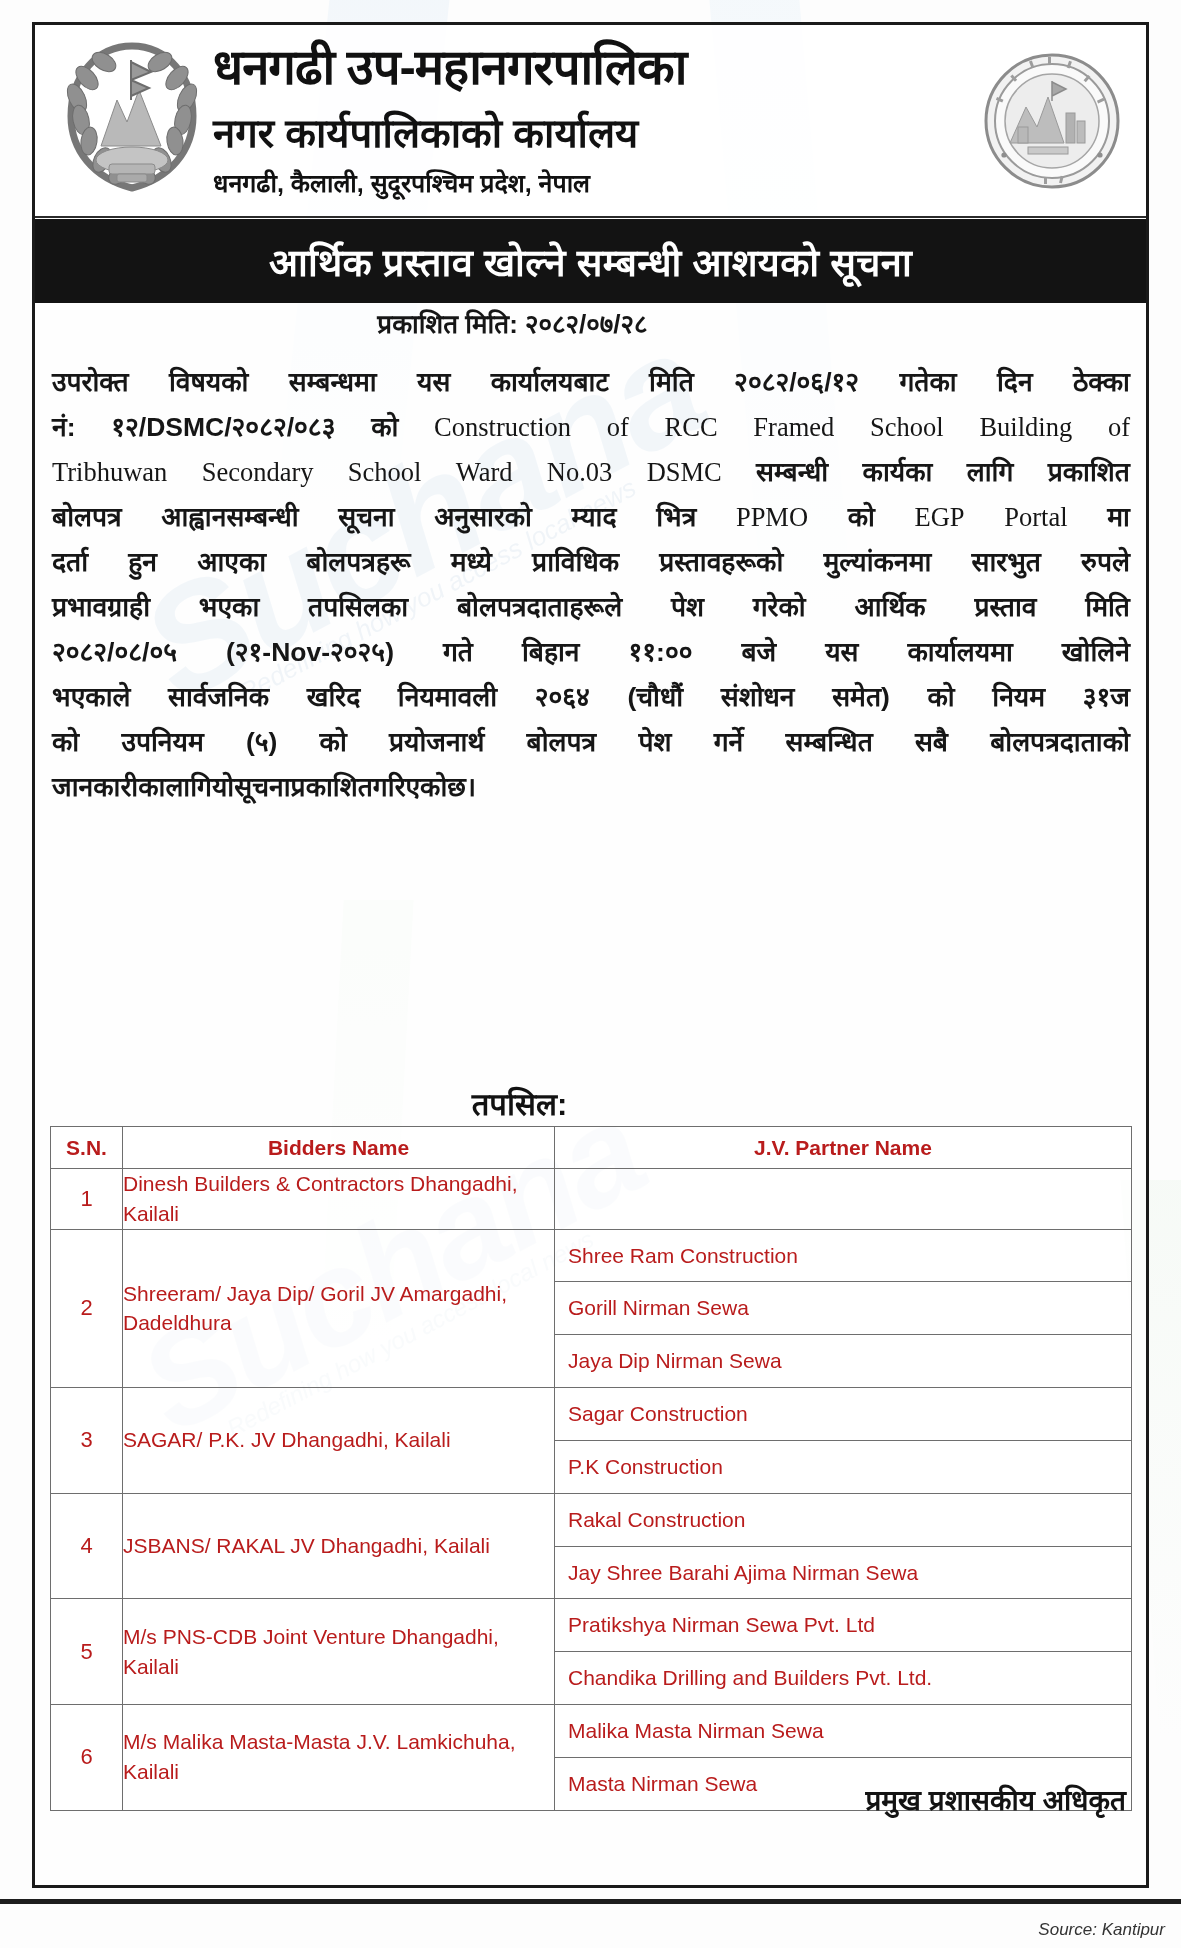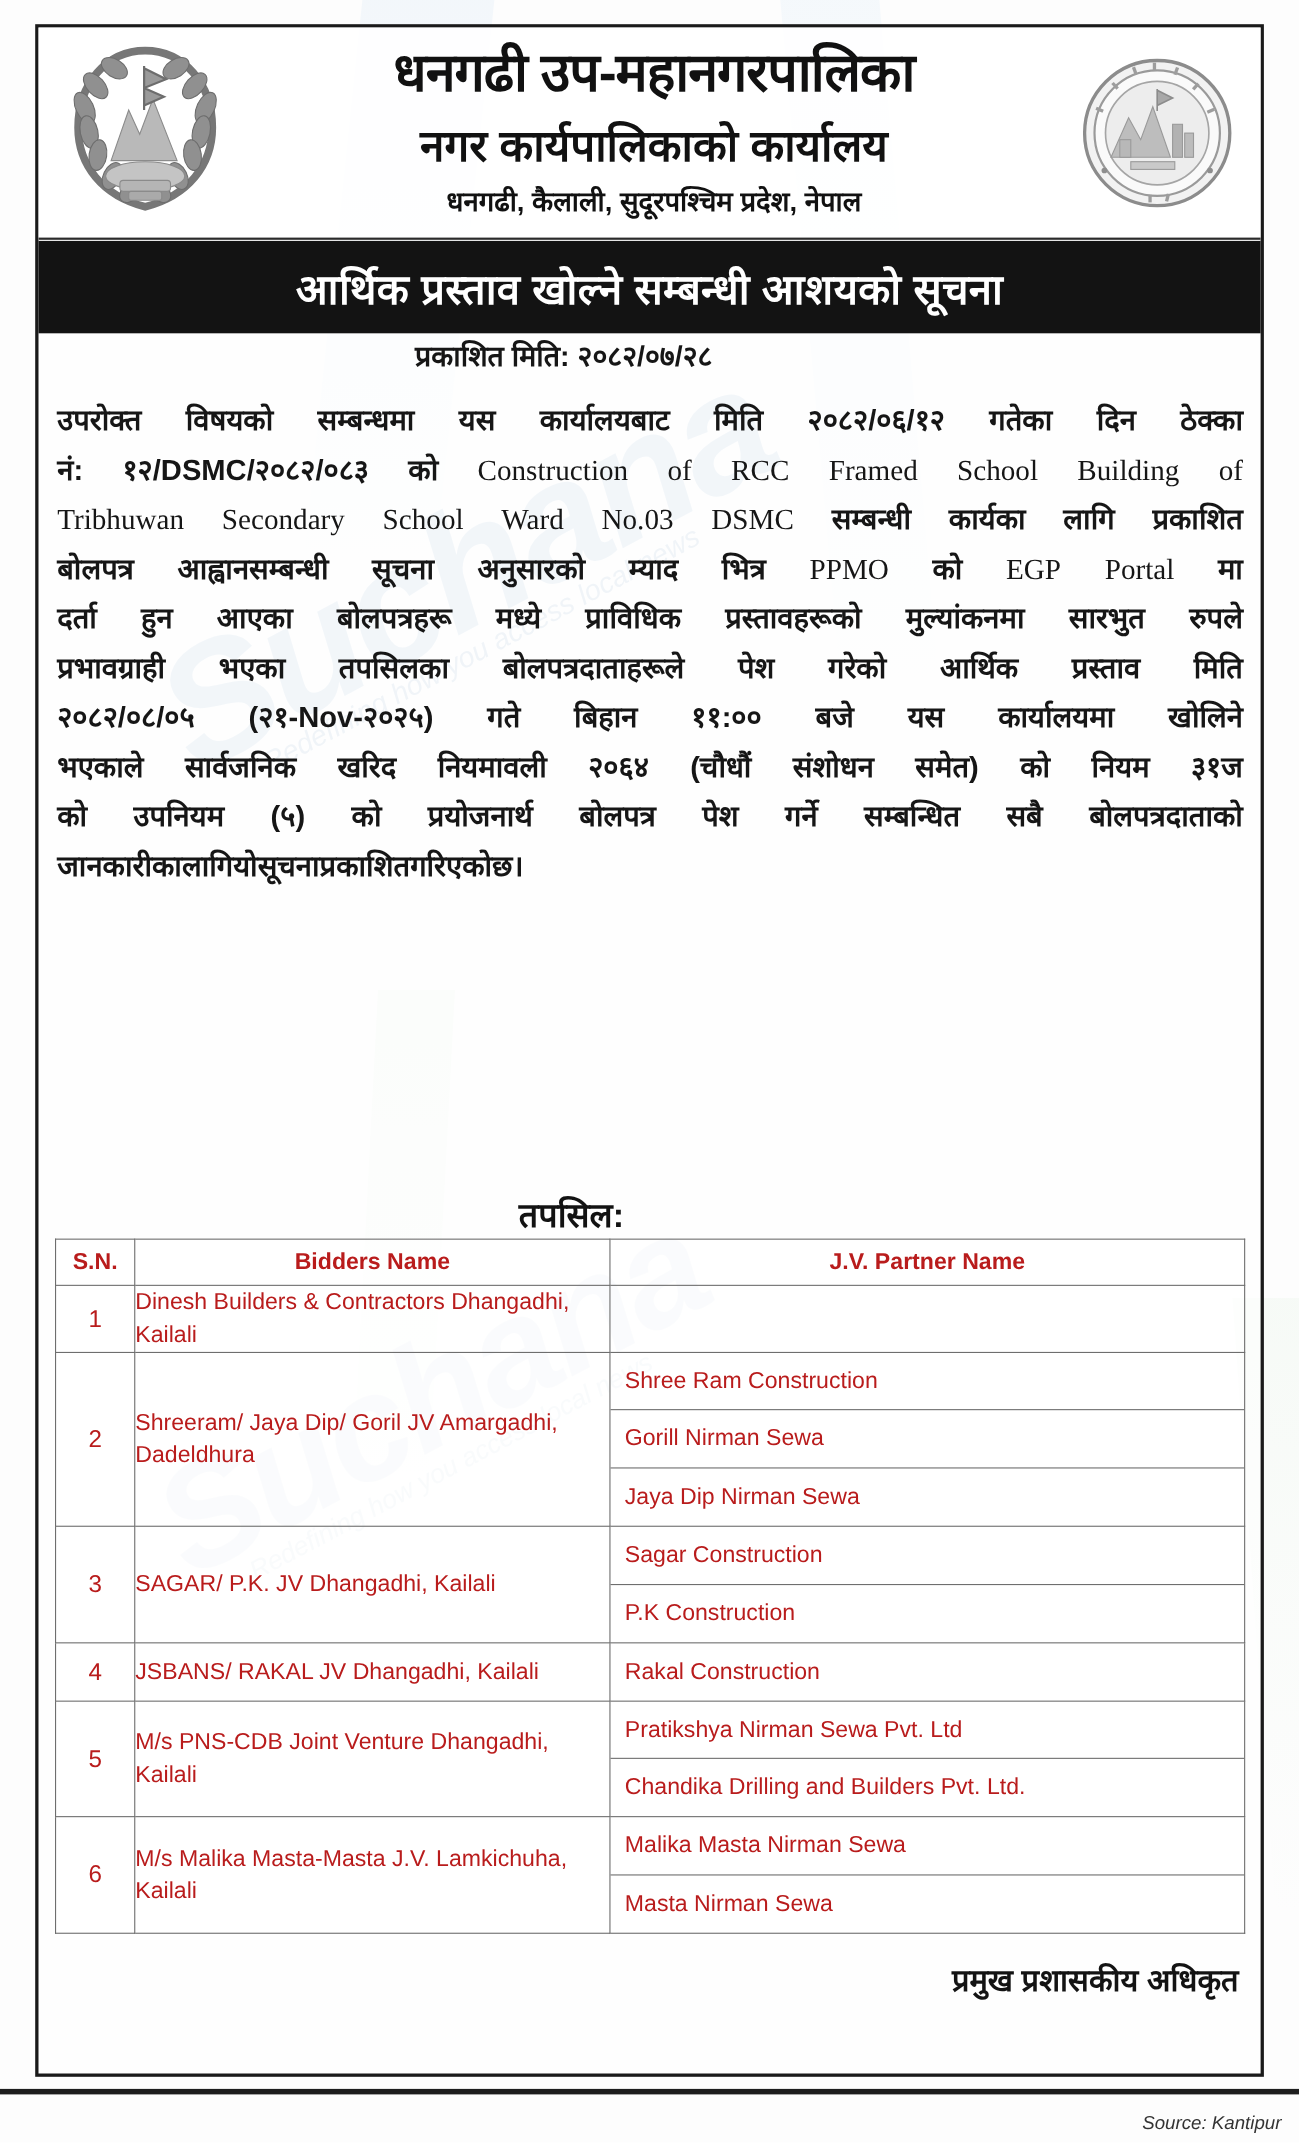--- a/index.html
+++ b/index.html
@@ -105,21 +105,21 @@
   }
   .emblem-left {
     width: 150px; height: 165px;
     margin-left: 22px;
     flex: 0 0 auto;
     position: relative;
   }
   .emblem-left svg, .seal-right svg { display: block; }
   .masthead-text {
     flex: 1 1 auto;
-    text-align: center;
+    text-align: left;
     padding: 0 6px;
   }
   .org-name {
     font-size: 49px;
     font-weight: 700;
     color: #111;
     letter-spacing: -1px;
     line-height: 1.06;
     white-space: nowrap;
   }
@@ -558,20 +558,23 @@
           </tr>
           <tr>
             <td class="sn">4</td>
             <td class="bidder">JSBANS/ RAKAL JV Dhangadhi, Kailali</td>
             <td class="jv-cell">
               <table class="jv-inner">
                 <tbody>
                   <tr>
                     <td>Rakal Construction</td>
                   </tr>
+                  <tr>
+                    <td>Jay Shree Barahi Ajima Nirman Sewa</td>
+                  </tr>
                 </tbody>
               </table>
             </td>
           </tr>
           <tr>
             <td class="sn">5</td>
             <td class="bidder">M/s PNS-CDB Joint Venture Dhangadhi, Kailali</td>
             <td class="jv-cell">
               <table class="jv-inner">
                 <tbody>

